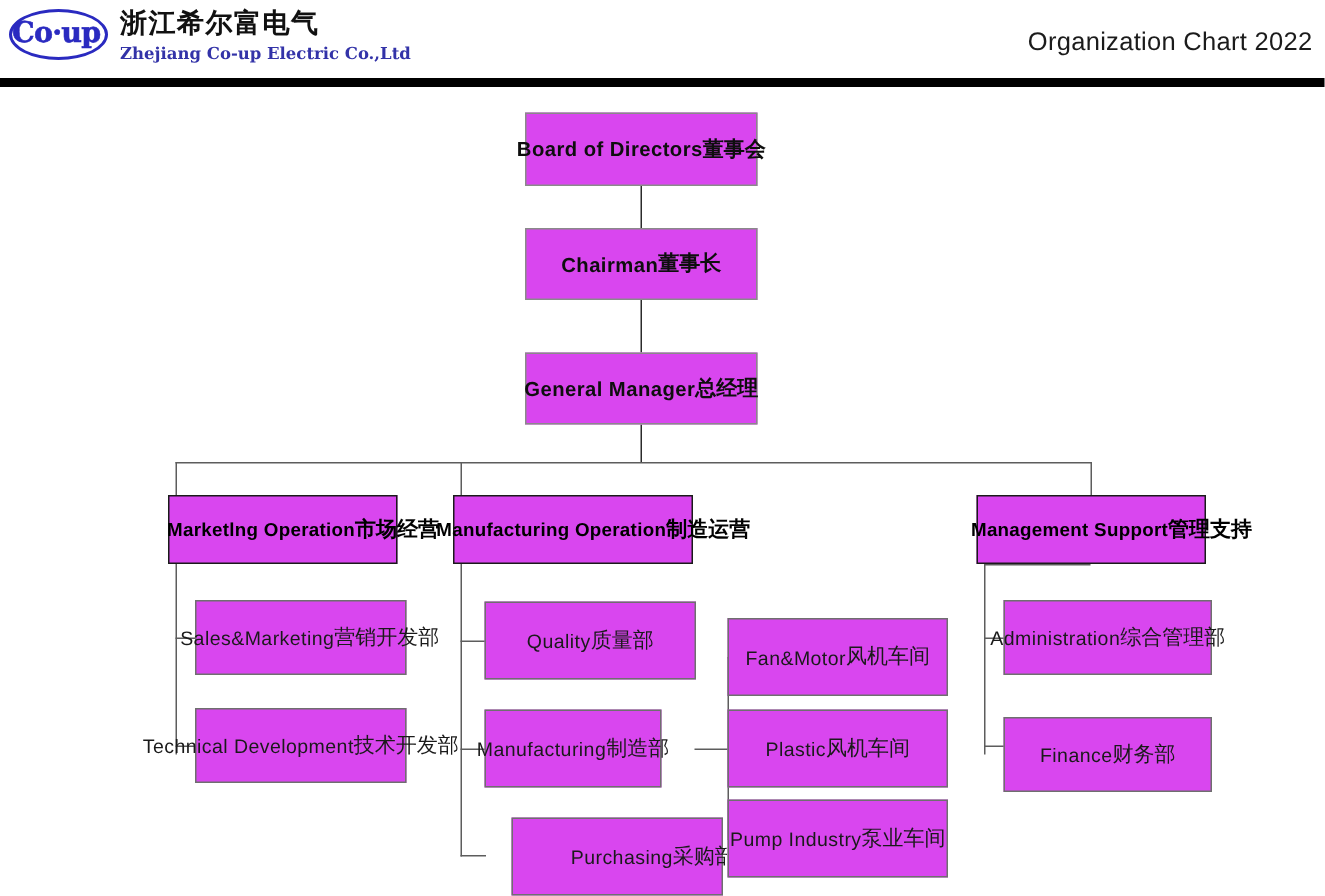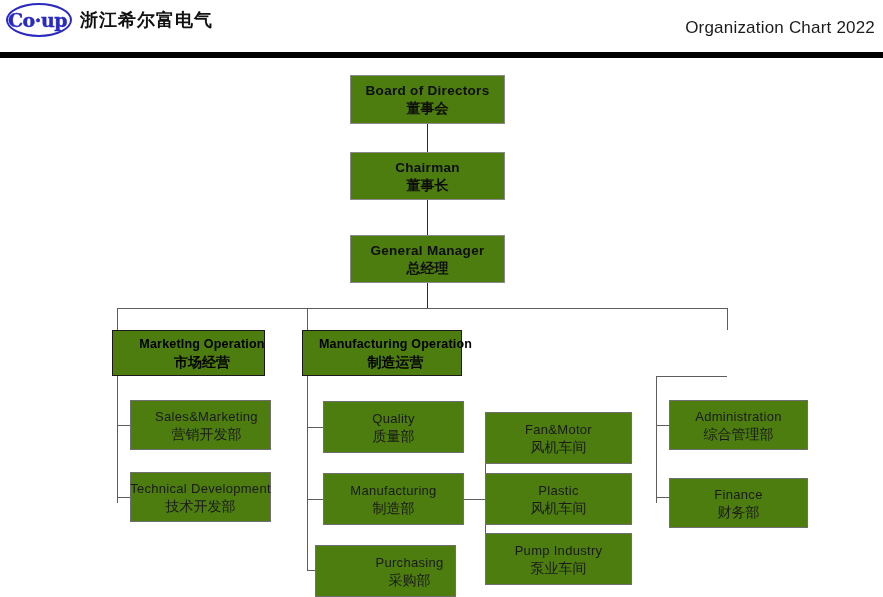--- a/index.html
+++ b/index.html
@@ -92,23 +92,23 @@
     position: absolute;
     left: 0; top: 58px;
     width: 883px;
     height: 539px;
   }
 
   
   .node {
     position: absolute;
     box-sizing: border-box;
-    background: #4d7c0f;
+    background: #d946ef;
     display: flex;
-    flex-direction: column;
+    flex-direction: row;
     align-items: center;
     justify-content: center;
     text-align: center;
     z-index: 3;
   }
   .node .en {
     font-size: 13px;
     color: #131313;
     line-height: 17px;
     white-space: nowrap;
@@ -194,20 +194,21 @@
 <body>
 
 <div id="header">
 
   <div id="logo-block">
     <div id="logo-mark">
       <span id="logo-mark-text">Co·up</span>
     </div>
     <div id="logo-words">
       <div id="logo-cn">浙江希尔富电气</div>
+      <div id="logo-en">Zhejiang Co-up Electric Co.,Ltd</div>
     </div>
   </div>
 
   <div id="doc-title">Organization Chart 2022</div>
 </div>
 <div id="header-rule"></div>
 
 <div id="chart">
 
   <div class="link v" style="left:427px; top:66px; height:28px;"></div>
@@ -262,42 +263,46 @@
   <div class="node lv-div" style="left:112px; top:272px; width:153px; height:46px;">
     <div class="en">Marketlng Operation</div>
     <div class="cn">市场经营</div>
   </div>
 
   <div class="node lv-div" style="left:302px; top:272px; width:160px; height:46px;">
     <div class="en">Manufacturing  Operation</div>
     <div class="cn">制造运营</div>
   </div>
 
+  <div class="node lv-div" style="left:651px; top:272px; width:153px; height:46px;">
+    <div class="en">Management Support</div>
+    <div class="cn">管理支持</div>
+  </div>
 
   <div class="node lv-dept" style="left:130px; top:342px; width:141px; height:50px;padding-left:12px;">
     <div class="en">Sales&amp;Marketing</div>
     <div class="cn">营销开发部</div>
   </div>
 
   <div class="node lv-dept" style="left:130px; top:414px; width:141px; height:50px;">
     <div class="en">Technical Development</div>
     <div class="cn">技术开发部</div>
   </div>
 
   <div class="node lv-dept" style="left:323px; top:343px; width:141px; height:52px;">
     <div class="en">Quality</div>
     <div class="cn">质量部</div>
   </div>
 
-  <div class="node lv-dept" style="left:323px; top:415px; width:141px; height:52px;">
+  <div class="node lv-dept" style="left:323px; top:415px; width:118px; height:52px;">
     <div class="en">Manufacturing</div>
     <div class="cn">制造部</div>
   </div>
 
-  <div class="node lv-dept" style="left:315px; top:487px; width:141px; height:52px;padding-left:48px;">
+  <div class="node lv-dept" style="left:341px; top:487px; width:141px; height:52px;padding-left:48px;">
     <div class="en">Purchasing</div>
     <div class="cn">采购部</div>
   </div>
 
   <div class="node lv-shop" style="left:485px; top:354px; width:147px; height:52px;">
     <div class="en">Fan&amp;Motor</div>
     <div class="cn">风机车间</div>
   </div>
 
   <div class="node lv-shop" style="left:485px; top:415px; width:147px; height:52px;">

